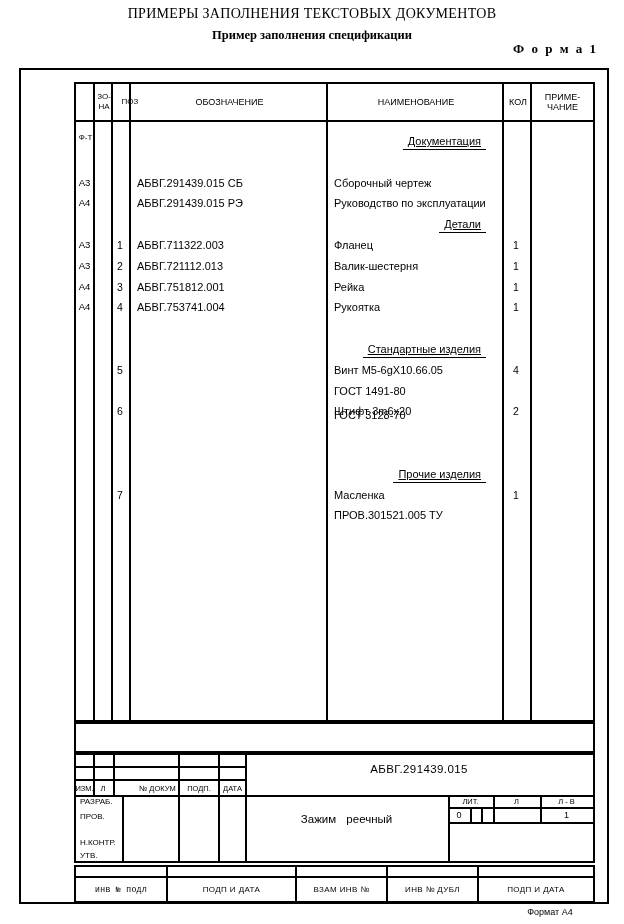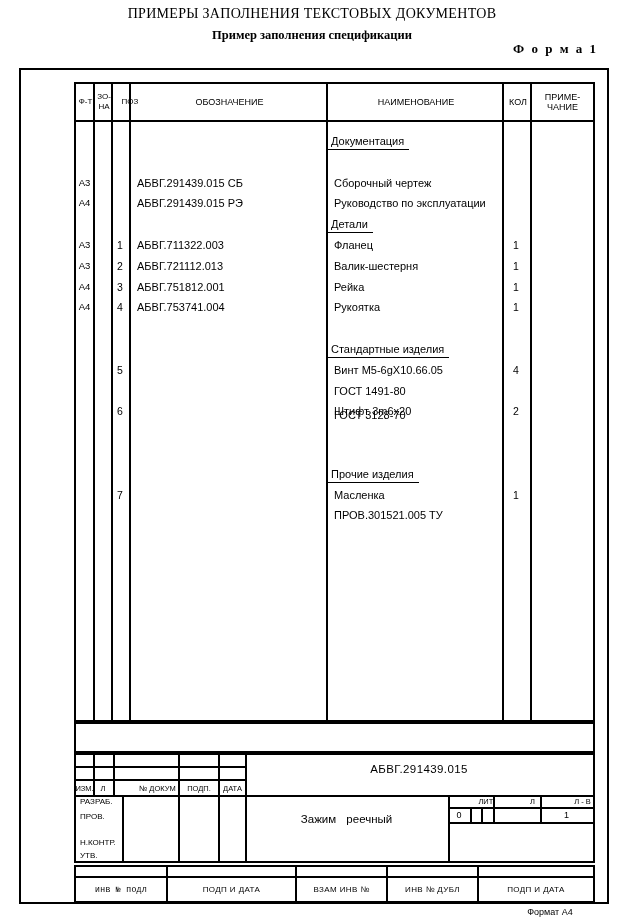--- a/index.html
+++ b/index.html
@@ -21,36 +21,36 @@
   .hc{position:absolute;top:0;height:36px;display:flex;align-items:center;justify-content:center;
       text-align:center;font-size:9px;line-height:10px;}
   #spec-body{position:absolute;left:0;top:38px;right:0;bottom:0;}
   .row{position:absolute;left:0;width:100%;height:17px;font-size:11px;line-height:16px;}
   .cell{position:absolute;top:0;white-space:nowrap;}
   .c-fmt{left:0;width:17px;text-align:center;font-size:9.5px;}
   .c-pos{left:35px;width:18px;text-align:center;font-size:10.5px;}
   .c-desig{left:61px;}
   .c-name{left:258px;}
   .c-qty{left:426px;width:28px;text-align:center;font-size:10.5px;}
-  .row-section{position:absolute;left:250px;width:160px;top:0;text-align:left;}
+  .row-section{position:absolute;left:250px;width:160px;top:0;text-align:right;text-decoration:underline;}
   .row-section span{border-bottom:1.5px solid #000;padding:0 5px 2px;}
   
   .band{position:absolute;left:74px;top:722px;width:521px;height:31px;
         border:2px solid #000;box-sizing:border-box;}
   .tb{position:absolute;left:74px;top:753px;width:521px;height:110px;
         border:2px solid #000;box-sizing:border-box;}
   .tb-chg{position:absolute;top:26px;height:14px;display:flex;align-items:center;
         justify-content:center;font-size:7.5px;border-radius:7px;}
   .tb-desig{position:absolute;left:169px;width:348px;top:8px;text-align:center;
         font-size:11.5px;letter-spacing:.4px;}
   .tb-name{position:absolute;left:169px;width:203px;top:58px;text-align:center;
         font-size:11.5px;word-spacing:7px;}
   .tb-sig{position:absolute;left:4px;font-size:8px;}
   .tb-lit{position:absolute;top:40px;height:12px;display:flex;align-items:center;
-        justify-content:center;font-size:7.5px;padding-left:16px;}
+        justify-content:center;font-size:7.5px;}
   .tb-val{position:absolute;top:52px;height:15px;display:flex;align-items:center;
         justify-content:center;font-size:9px;}
   
   .stamps{position:absolute;left:74px;top:865px;height:38px;display:flex;}
   .stamp{border:2px solid #000;box-sizing:border-box;height:38px;background:#fff;}
   .stamp + .stamp{margin-left:-2px;}
   .stamp-top{height:9px;border-bottom:2px solid #000;}
   .stamp-label{height:23px;display:flex;align-items:center;justify-content:center;
         font-size:8px;letter-spacing:.4px;white-space:nowrap;}
   .format-note{position:absolute;left:505px;width:90px;top:907px;text-align:center;font-size:9px;}
@@ -68,21 +68,21 @@
 
   <div class="spec-table">
     <div class="vl" style="left:17px;top:0;bottom:0;"></div>
     <div class="vl" style="left:35px;top:0;bottom:0;"></div>
     <div class="vl" style="left:53px;top:0;bottom:0;"></div>
     <div class="vl" style="left:250px;top:0;bottom:0;"></div>
     <div class="vl" style="left:426px;top:0;bottom:0;"></div>
     <div class="vl" style="left:454px;top:0;bottom:0;"></div>
     <div class="hl" style="top:36px;left:0;right:0;"></div>
 
-    <div class="hc" style="left:0;width:19px;font-size:8px;">Ф-Т</div>
+    <div class="hc" style="left:0;width:19px;font-size:8px;margin-top:36px;">Ф-Т</div>
     <div class="hc" style="left:19px;width:18px;font-size:8px;">ЗО- НА</div>
     <div class="hc" style="left:37px;width:34px;font-size:8px;">ПОЗ</div>
     <div class="hc" style="left:55px;width:197px;">ОБОЗНАЧЕНИЕ</div>
     <div class="hc" style="left:252px;width:176px;">НАИМЕНОВАНИЕ</div>
     <div class="hc" style="left:428px;width:28px;">КОЛ</div>
     <div class="hc" style="left:456px;width:61px;">ПРИМЕ- ЧАНИЕ</div>
 
     <div id="spec-body">
         <div class="row" style="top: 11px;">
           <div class="row-section"><span>Документация</span></div>

